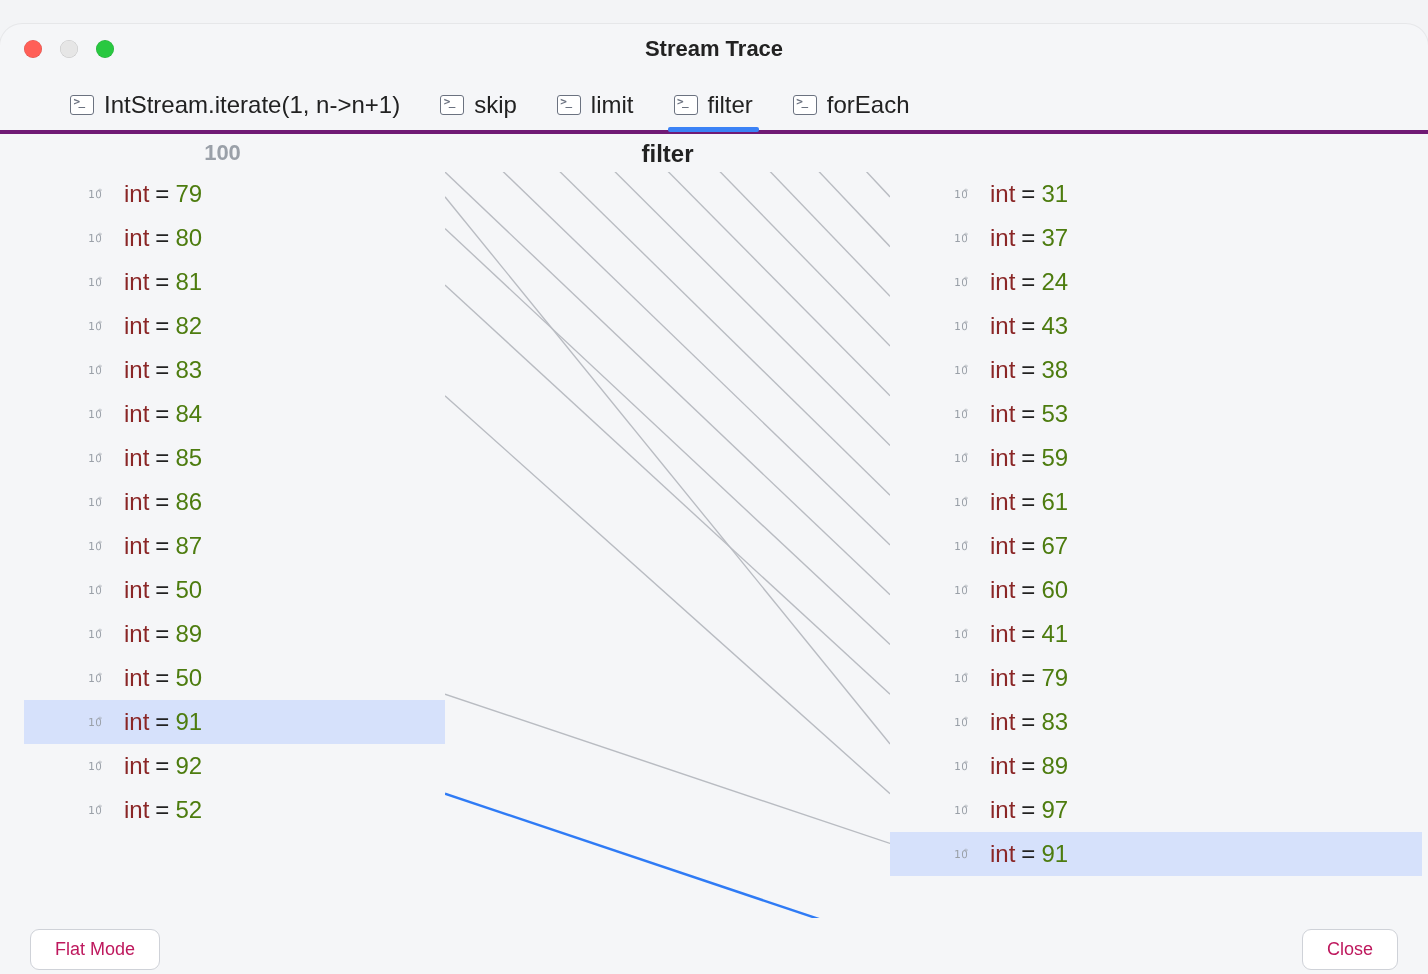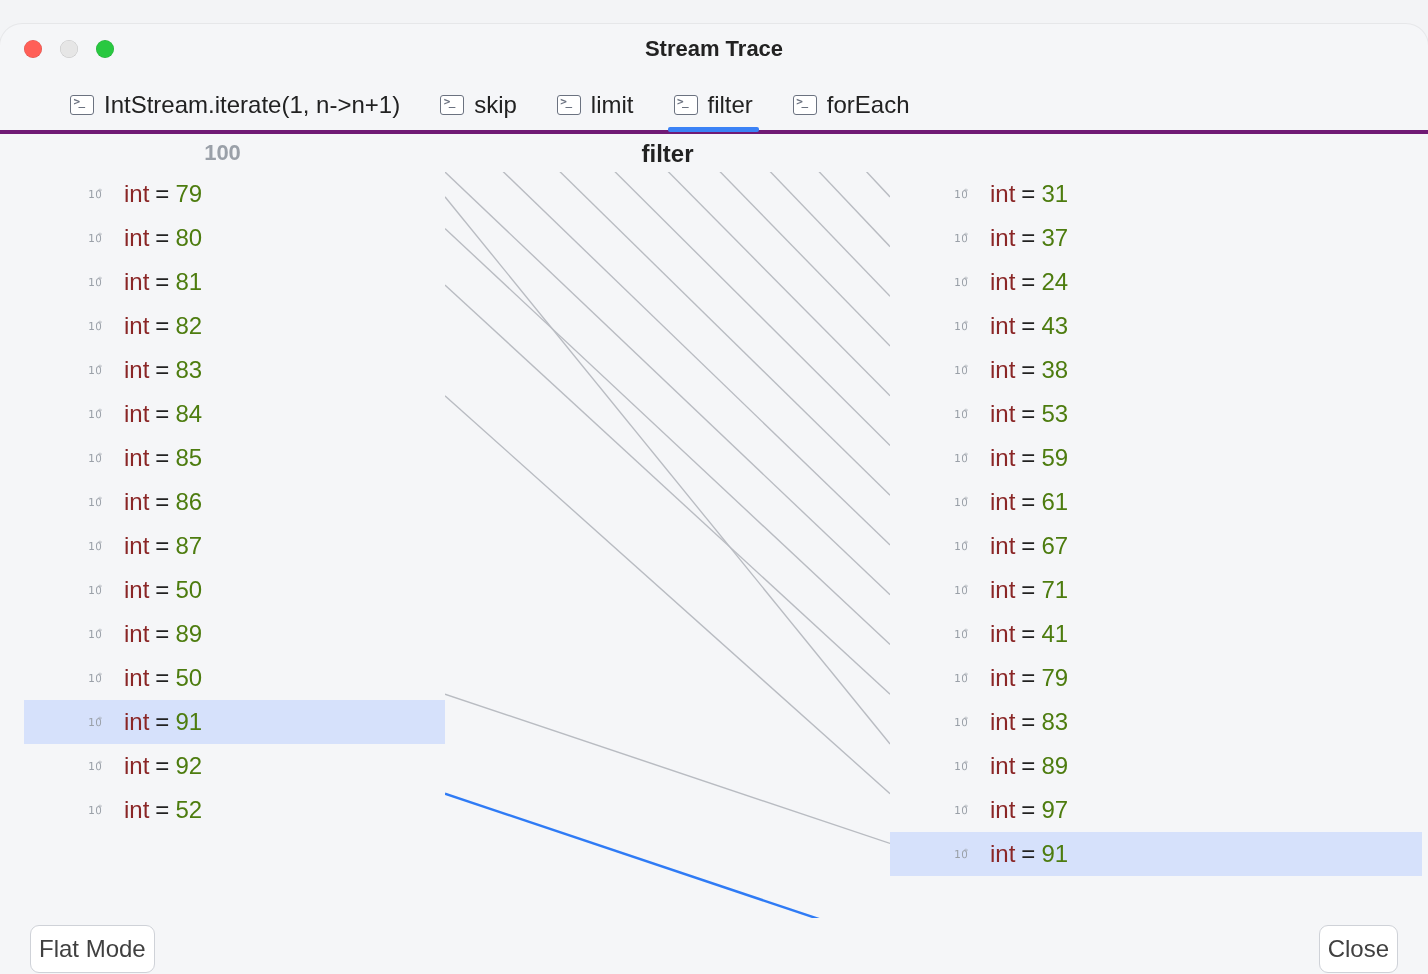--- a/index.html
+++ b/index.html
@@ -168,23 +168,23 @@
     display: flex;
     align-items: center;
     justify-content: space-between;
     padding: 0 30px 18px 30px;
     flex: 0 0 auto;
   }
   .btn {
     background: #fff;
     border: 1px solid #cfd2d8;
     border-radius: 9px;
-    font-size: 24px;
-    padding: 9px 8px;
-    color: #404040;
+    font-size: 18px;
+    padding: 9px 24px;
+    color: #be185d;
     cursor: default;
   }
 </style>
 </head>
 <body>
 
 <div class="window">
 
   <div class="titlebar">
     <div class="traffic-lights">
@@ -387,21 +387,21 @@
         <div class="row">
           <span class="binary-icon"></span>
           <span class="type">int</span>
           <span class="eq">=</span>
           <span class="val">67</span>
         </div>
         <div class="row">
           <span class="binary-icon"></span>
           <span class="type">int</span>
           <span class="eq">=</span>
-          <span class="val">71</span>
+          <span class="val">60</span>
         </div>
         <div class="row">
           <span class="binary-icon"></span>
           <span class="type">int</span>
           <span class="eq">=</span>
           <span class="val">41</span>
         </div>
         <div class="row">
           <span class="binary-icon"></span>
           <span class="type">int</span>

